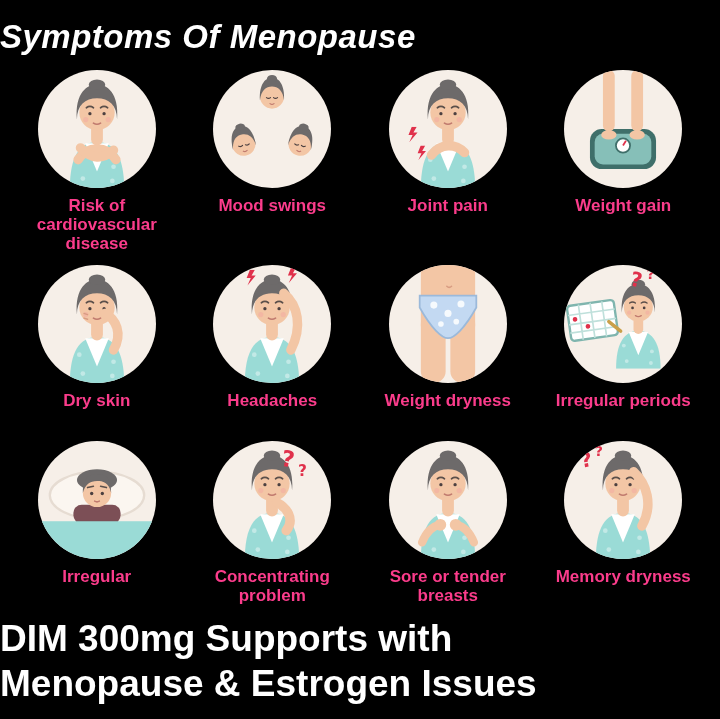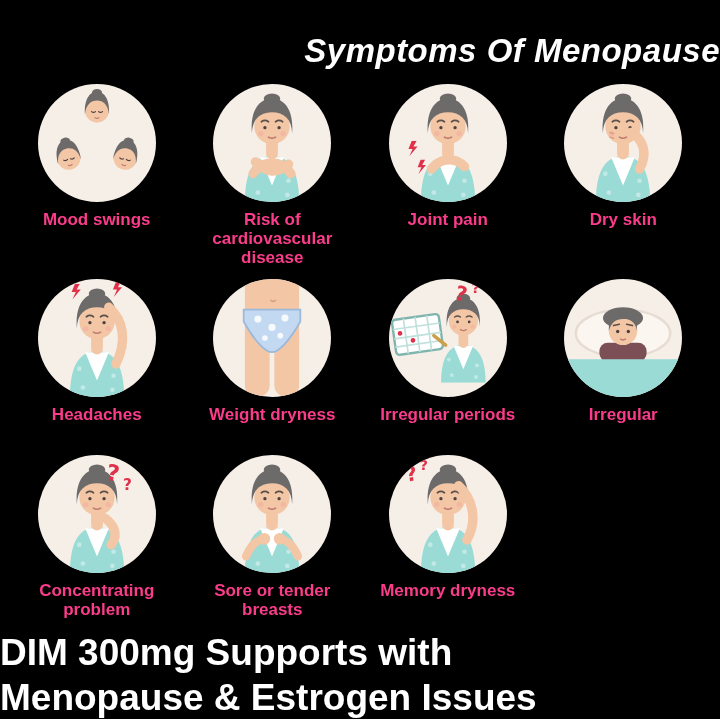--- a/index.html
+++ b/index.html
@@ -8,22 +8,22 @@
     background: var(--background, #000);
     font-family: "Liberation Sans", sans-serif;
     overflow: hidden;
   }
   .page { width:720px; height:719px; display:flex; flex-direction:column; }
   .title {
     color: var(--title_text, #fff);
     font-style: italic;
     font-weight: 600;
     font-size: 33px;
-    text-align: right;
-    margin-top: 32px;
+    text-align: left;
+    margin-top: 18px;
     letter-spacing: 0.5px;
   }
   .grid {
     display: grid;
     grid-template-columns: repeat(4, 1fr);
     padding: 14px 10px 0 10px;
     row-gap: 12px;
     column-gap: 2px;
   }
   .cell { display:flex; flex-direction:column; align-items:center; }
@@ -94,52 +94,67 @@
 </svg>
 
 <div class="page">
 
   <div class="title">Symptoms Of Menopause</div>
 
   <div class="grid">
 
     <div class="cell">
       <div class="circle">
+        <svg class="art" viewBox="0 0 100 100" aria-label="woman-chest-pain-illustration">
+          <use href="#s-woman" x="0" y="0" width="100" height="100"></use>
+          <path d="M34,76 C42,64 58,64 66,76" stroke="#f3c6a5" stroke-width="8" fill="none" stroke-linecap="round"></path>
+          <path d="M36,66 C46,76 54,76 64,68" stroke="#f3c6a5" stroke-width="8" fill="none" stroke-linecap="round"></path>
+        </svg>
+      </div>
+      <div class="label">Risk of cardiovascular disease</div>
+    </div>
+
+    <div class="cell">
+      <div class="circle">
         <svg class="art" viewBox="0 0 100 100" aria-label="three-faces-illustration">
           <use href="#s-head" x="33" y="3" width="34" height="34"></use>
           <use href="#s-head" x="9" y="44" width="33" height="33" transform="rotate(-12 25 60)"></use>
           <use href="#s-head" x="58" y="44" width="33" height="33" transform="rotate(12 75 60)"></use>
         </svg>
       </div>
       <div class="label">Mood swings</div>
     </div>
 
     <div class="cell">
       <div class="circle">
-        <svg class="art" viewBox="0 0 100 100" aria-label="woman-chest-pain-illustration">
-          <use href="#s-woman" x="0" y="0" width="100" height="100"></use>
-          <path d="M34,76 C42,64 58,64 66,76" stroke="#f3c6a5" stroke-width="8" fill="none" stroke-linecap="round"></path>
-          <path d="M36,66 C46,76 54,76 64,68" stroke="#f3c6a5" stroke-width="8" fill="none" stroke-linecap="round"></path>
-        </svg>
-      </div>
-      <div class="label">Risk of cardiovascular disease</div>
-    </div>
-
-    <div class="cell">
-      <div class="circle">
         <svg class="art" viewBox="0 0 100 100" aria-label="woman-joint-pain-illustration">
           <use href="#s-woman" x="0" y="0" width="100" height="100"></use>
           <path d="M36,72 C44,62 56,62 64,70" stroke="#f3c6a5" stroke-width="8" fill="none" stroke-linecap="round"></path>
           <use href="#s-bolt" x="15" y="48" width="10" height="14"></use>
           <use href="#s-bolt" x="23" y="64" width="9" height="13"></use>
         </svg>
       </div>
       <div class="label">Joint pain</div>
     </div>
 
+    <div class="cell">
+      <div class="circle">
+        <svg class="art" viewBox="0 0 100 100" aria-label="feet-on-scale-illustration">
+          <rect x="22" y="50" width="56" height="34" rx="10" fill="#3f6f6a"></rect>
+          <rect x="26" y="54" width="48" height="26" rx="7" fill="#86bfb8"></rect>
+          <circle cx="50" cy="64" r="6" fill="#ffffff" stroke="#3f6f6a" stroke-width="1.5"></circle>
+          <line x1="50" y1="64" x2="52.5" y2="60" stroke="#e0314b" stroke-width="1.5"></line>
+          <rect x="33" y="0" width="10" height="52" rx="5" fill="#f3c6a5"></rect>
+          <rect x="57" y="0" width="10" height="52" rx="5" fill="#f3c6a5"></rect>
+          <ellipse cx="38" cy="55" rx="6.5" ry="4" fill="#f3c6a5"></ellipse>
+          <ellipse cx="62" cy="55" rx="6.5" ry="4" fill="#f3c6a5"></ellipse>
+        </svg>
+      </div>
+      <div class="label">Weight gain</div>
+    </div>
 
     <div class="cell">
       <div class="circle">
         <svg class="art" viewBox="0 0 100 100" aria-label="woman-touching-face-illustration">
           <use href="#s-woman" x="0" y="0" width="100" height="100"></use>
           <path d="M64,72 C72,58 66,46 57,41" stroke="#f3c6a5" stroke-width="8" fill="none" stroke-linecap="round"></path>
           <path d="M39,41 l3,1 M39,45 l3,1" stroke="#d89c82" stroke-width="1.2" stroke-linecap="round"></path>
         </svg>
       </div>
       <div class="label">Dry skin</div>

